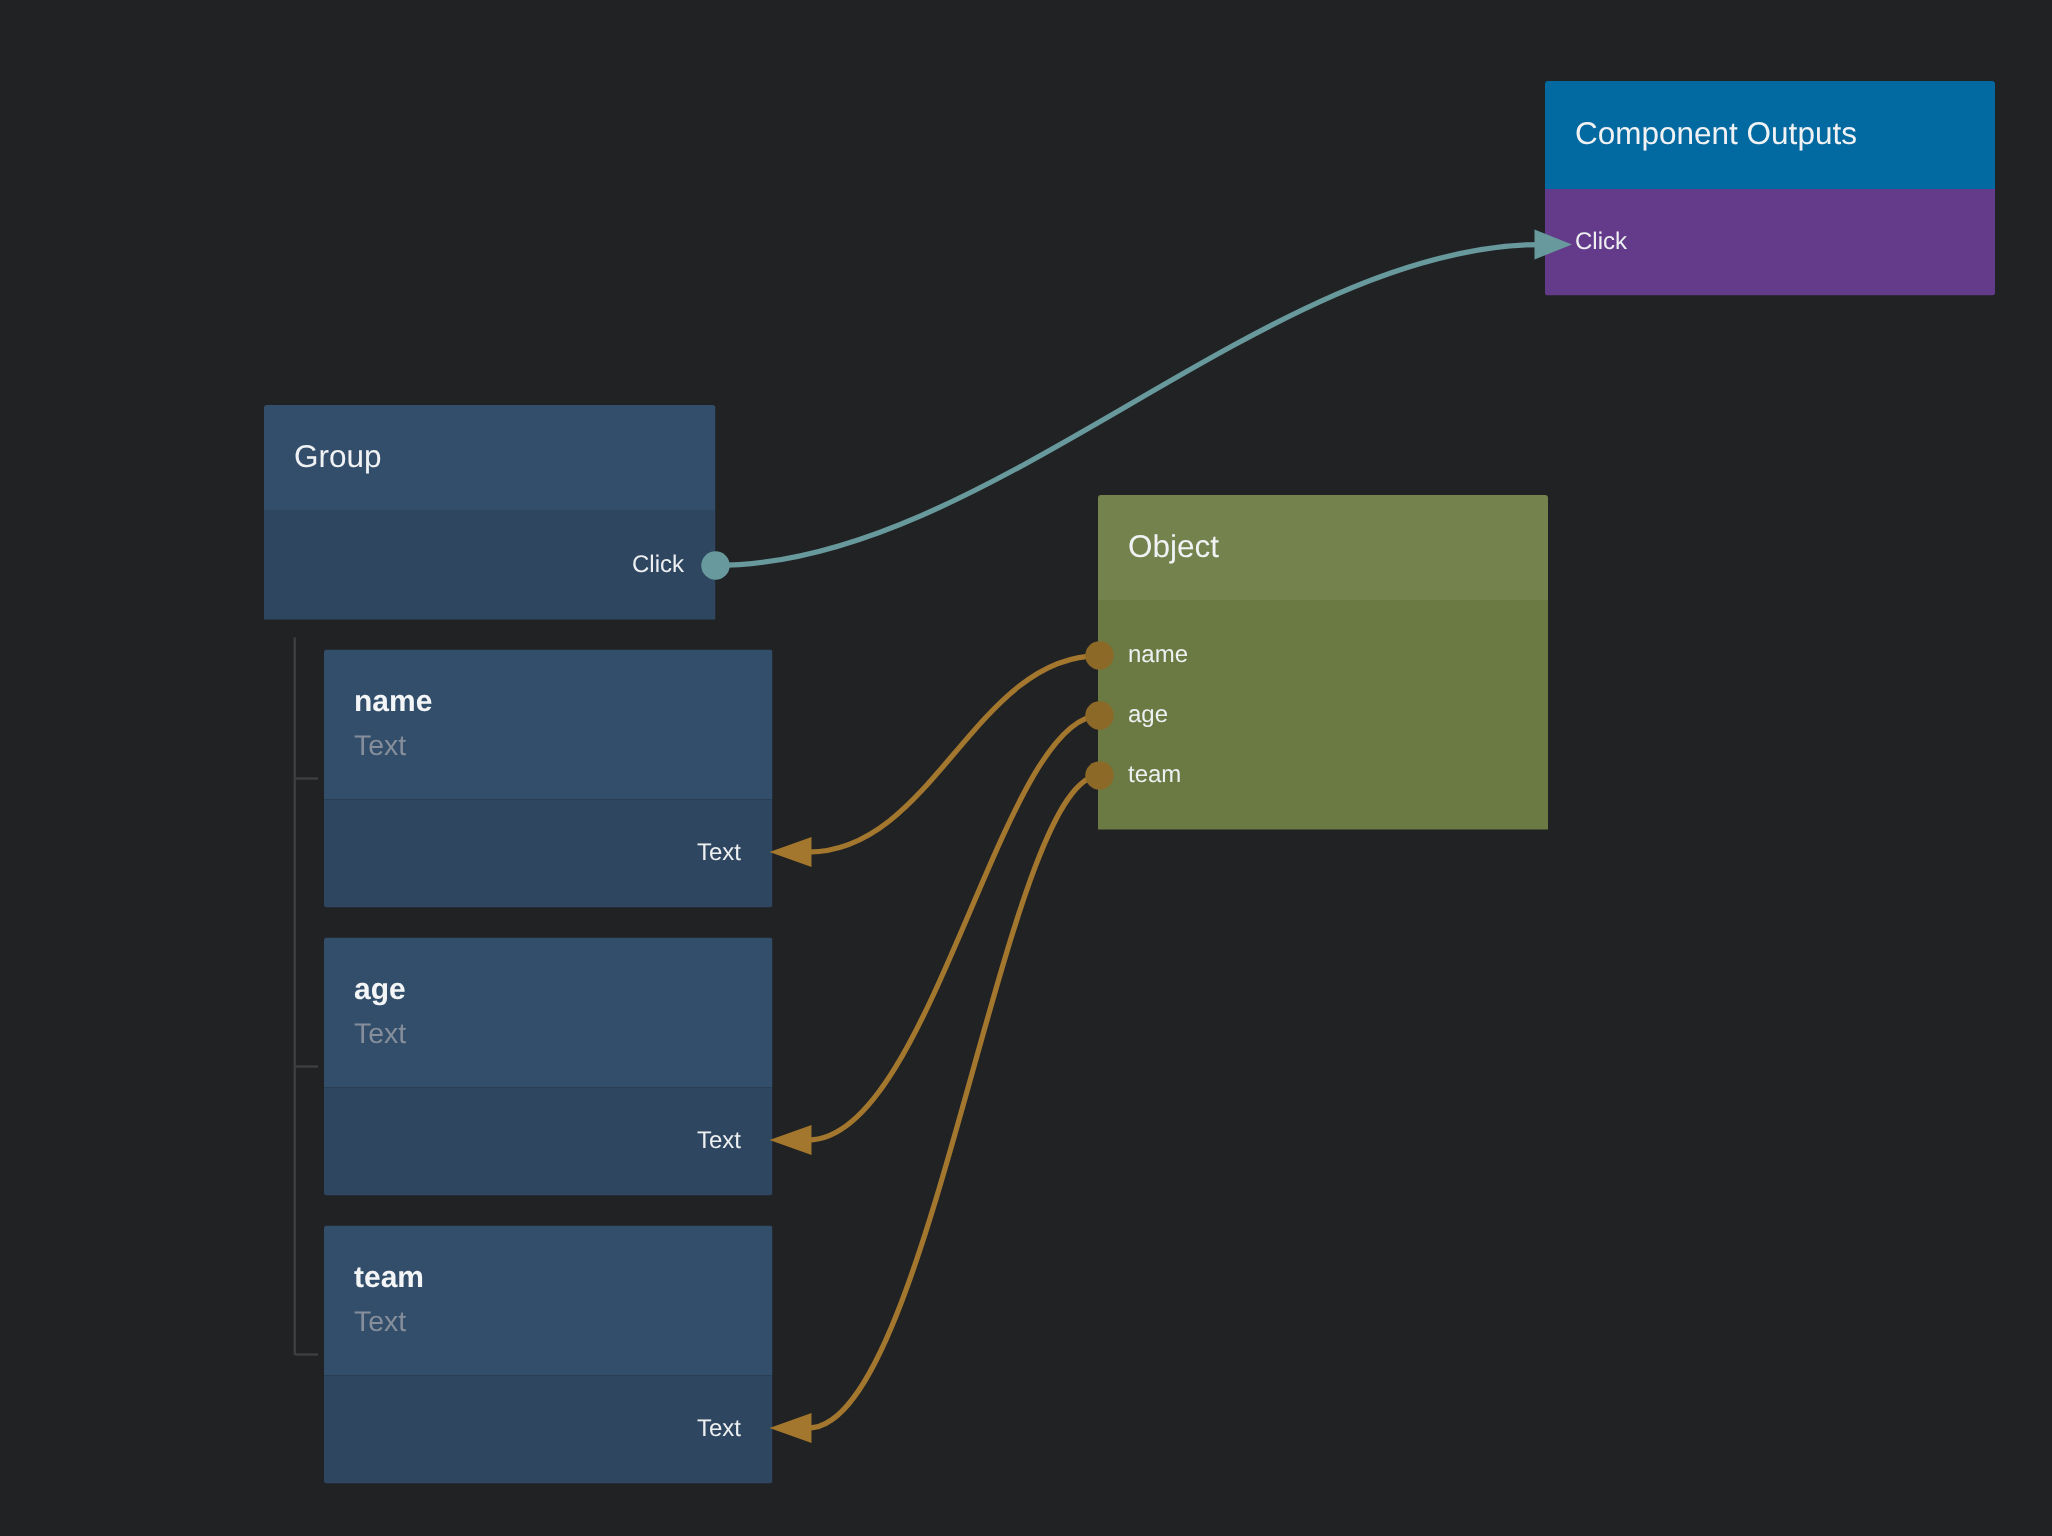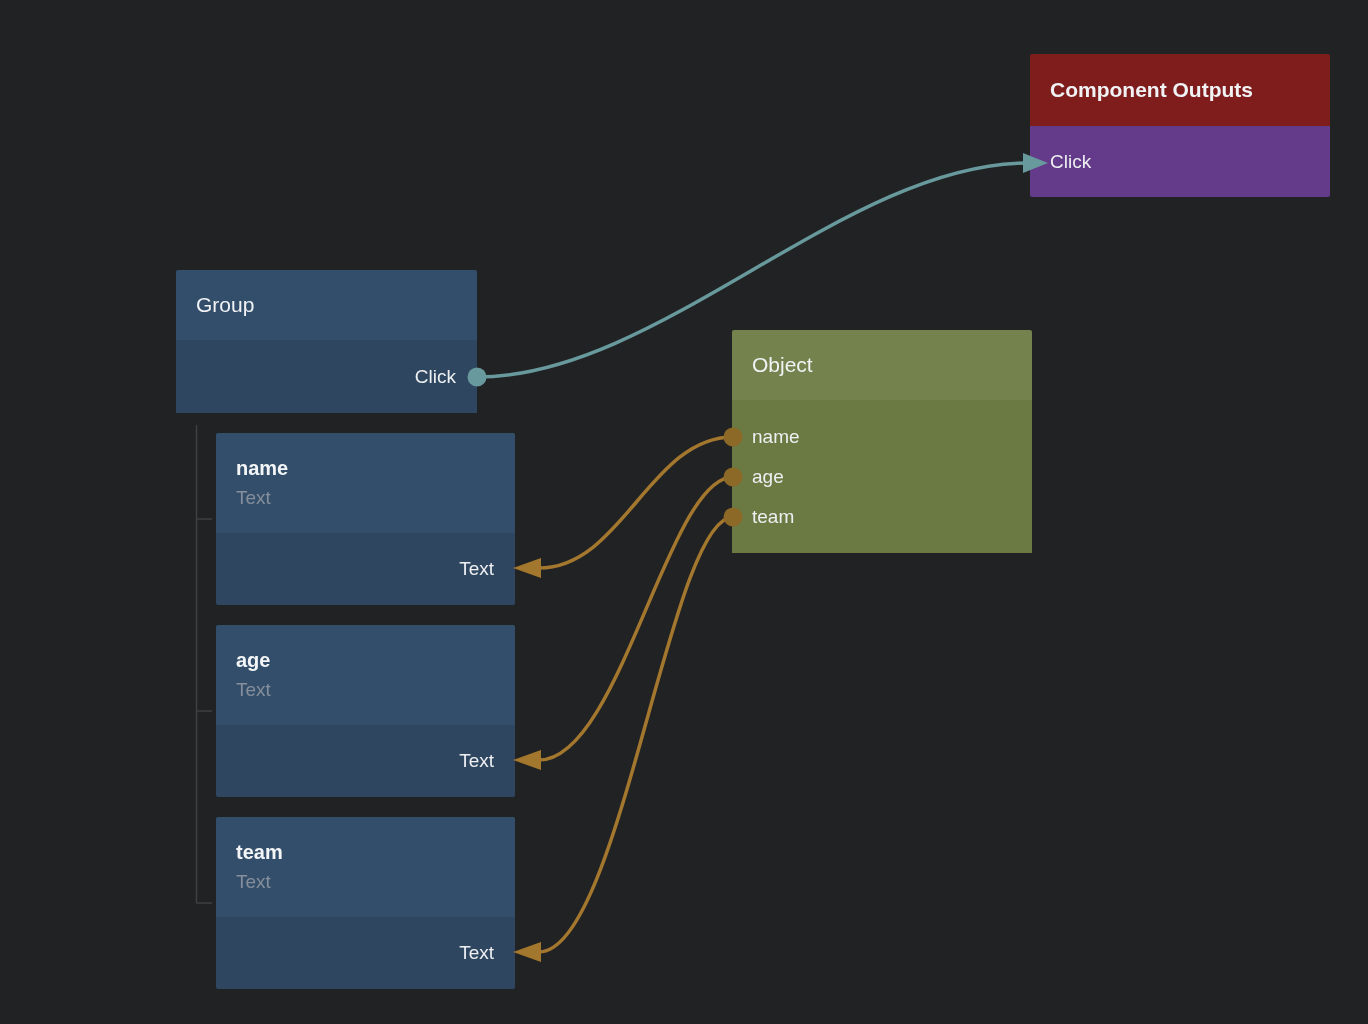--- a/index.html
+++ b/index.html
@@ -46,31 +46,31 @@
   }
   .node-body.single {
     display: flex;
     align-items: center;
   }
   .port-row {
     display: flex;
     align-items: center;
     height: 40px;
     padding: 0 20px;
-    font-size: 19px;
+    font-size: 16px;
     color: #edeff1;
     box-sizing: border-box;
     width: 100%;
   }
   .port-row.right { justify-content: flex-end; padding-right: 21px; }
   
   .blue .node-header { background: #334e6b; }
   .blue .node-body   { background: #2e4660; }
   
-  .purple .node-header { background: #7f1d1d; font-weight: bold; }
+  .purple .node-header { background: #0369a1; }
   .purple .node-body   { background: #643a8a; }
   
   .olive .node-header { background: #74824d; }
   .olive .node-body   { background: #6b7943; }
 
   .child-title {
     font-size: 20px;
     font-weight: 700;
     color: #f3f5f6;
   }

